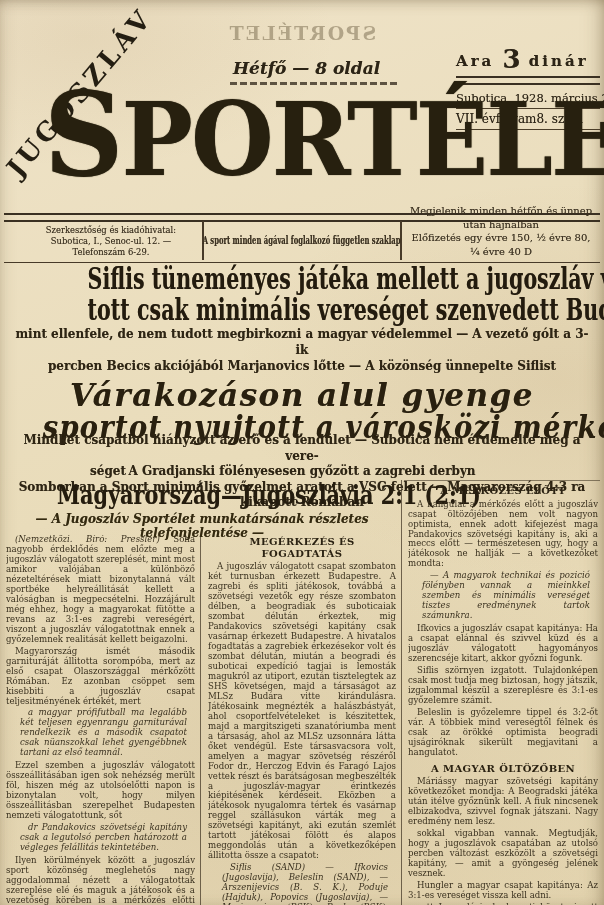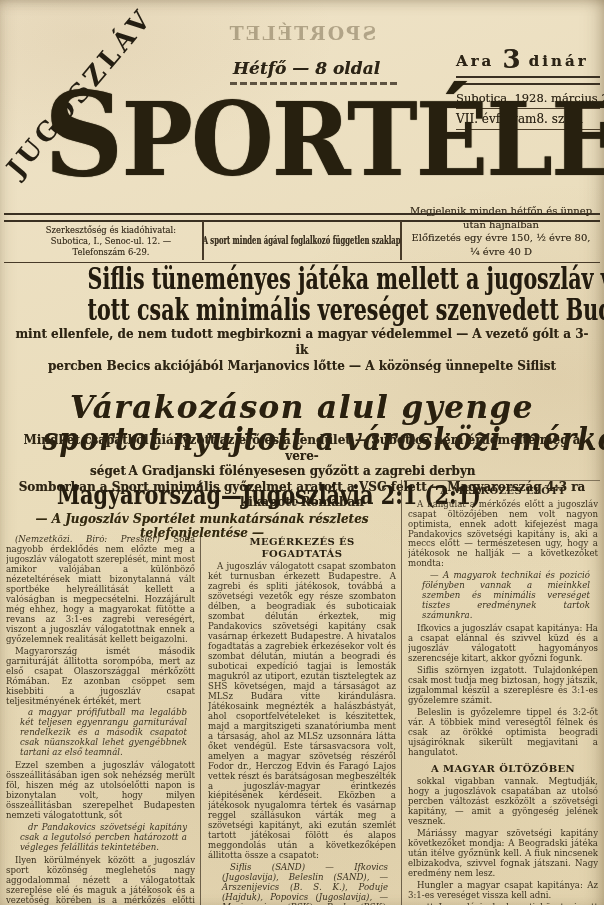--- a/index.html
+++ b/index.html
@@ -45,21 +45,21 @@
   .motto{display:inline-block;font-weight:bold;font-size:11px;white-space:nowrap;
     transform:scaleX(.62);transform-origin:50% 50%;}
   .cell-pub{flex:1;font-size:10px;line-height:1.35;text-align:center;}
   .hline{position:absolute;left:4px;right:4px;height:1px;background:#473a28;}
   
   .headline1{position:absolute;top:264px;left:0;right:0;text-align:center;color:#231b0e;}
   .h1line{display:block;white-space:nowrap;font-weight:bold;font-size:29px;line-height:1.06;
     transform:scaleX(.71);transform-origin:50% 50%;}
   .deck1{position:absolute;top:327px;left:10px;right:10px;text-align:center;
     font-weight:bold;font-size:12px;line-height:1.32;color:#2e2514;}
-  .script-head{position:absolute;top:392px;left:0;right:0;text-align:center;color:#29200f;}
+  .script-head{position:absolute;top:380px;left:0;right:0;text-align:center;color:#29200f;}
   .s1{display:block;font-style:italic;font-weight:bold;font-size:31px;letter-spacing:1.5px;line-height:1.0;}
   .s2{display:inline-block;font-style:italic;font-weight:bold;font-size:31px;letter-spacing:1.5px;
     white-space:nowrap;transform:scaleX(.88);transform-origin:50% 50%;line-height:1.05;}
   .deck2{position:absolute;top:433px;left:6px;right:6px;font-weight:bold;font-size:12px;line-height:1.3;color:#2e2514;}
   .deck2 .row{text-align:center;}
   .row-carry{position:relative;text-align:center;}
   .carry{position:absolute;left:84px;top:0;}
   
   .bodyarea{position:absolute;top:480px;left:0;right:0;bottom:0;}
   .article-head{position:absolute;top:2px;left:4px;width:396px;text-align:center;color:#241c0e;}
@@ -176,21 +176,21 @@
     </div>
 
     <div class="col col-right">
       <div class="sec-h">A MÉRKŐZÉS ELŐTT</div>
       <p>A hangulat a mérkőzés előtt a jugoszláv csapat öltözőjében nem volt nagyon optimista, ennek adott kifejezést maga Pandakovics szövetségi kapitány is, aki a meccs előtt — természetesen ugy, hogy a játékosok ne hallják — a következőket mondta:</p>
       <p class="q">— A magyarok technikai és pozició fölényben vannak a mieinkkel szemben és minimális vereséget tisztes eredménynek tartok számunkra.</p>
       <p>Ifkovics a jugoszláv csapat kapitánya: Ha a csapat elánnal és szivvel küzd és a jugoszláv válogatott hagyományos szerencséje kitart, akkor győzni fogunk.</p>
       <p>Siflis szörnyen izgatott. Tulajdonképen csak most tudja meg biztosan, hogy játszik, izgalommal készül a szereplésre és 3:1-es győzelemre számit.</p>
       <p>Beleslin is győzelemre tippel és 3:2-őt vár. A többiek mind vereségtől félnek és csak az örökké optimista beogradi ujságiróknak sikerült megjavitani a hangulatot.</p>
       <div class="sec-h sec-h2">A MAGYAR ÖLTÖZŐBEN</div>
+      <p>Máriássy magyar szövetségi kapitány következőket mondja: A Beogradski játéka után itélve győznünk kell. A fiuk nincsenek elbizakodva, szivvel fognak játszani. Nagy eredmény nem lesz.</p>
       <p>sokkal vigabban vannak. Megtudják, hogy a jugoszlávok csapatában az utolsó percben változást eszközölt a szövetségi kapitány, — amit a gyöngeség jelének vesznek.</p>
-      <p>Máriássy magyar szövetségi kapitány következőket mondja: A Beogradski játéka után itélve győznünk kell. A fiuk nincsenek elbizakodva, szivvel fognak játszani. Nagy eredmény nem lesz.</p>
       <p>Hungler a magyar csapat kapitánya: Az 3:1-es vereséget vissza kell adni.</p>
       <p>zott Jugoszlávia budapesti követe is ott volt. Hungler és Ifkovics választanak. A magyaroknak kedvez a szerencse, ők választanak és a Jugoszlávia kezd, de Bihami már az első percben megkaparintja a labdát, lefut, szökteti Stoffiánt, aki Rázsóhoz továbbit, őt azonban szerelik. A 2. percben Skvarek kezet vét. A szabadrugást Poduje fölé lövi. A 3. percben</p>
 
     </div>
   </div>
 
 </div>
 
 </body></html>

